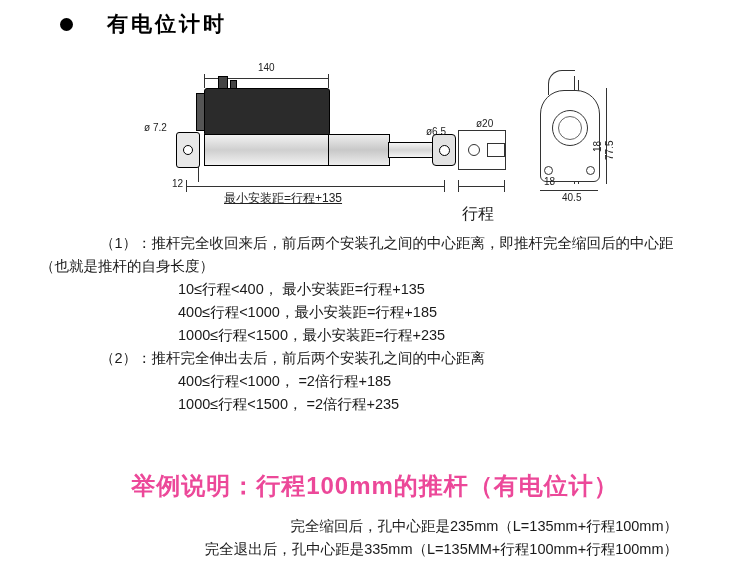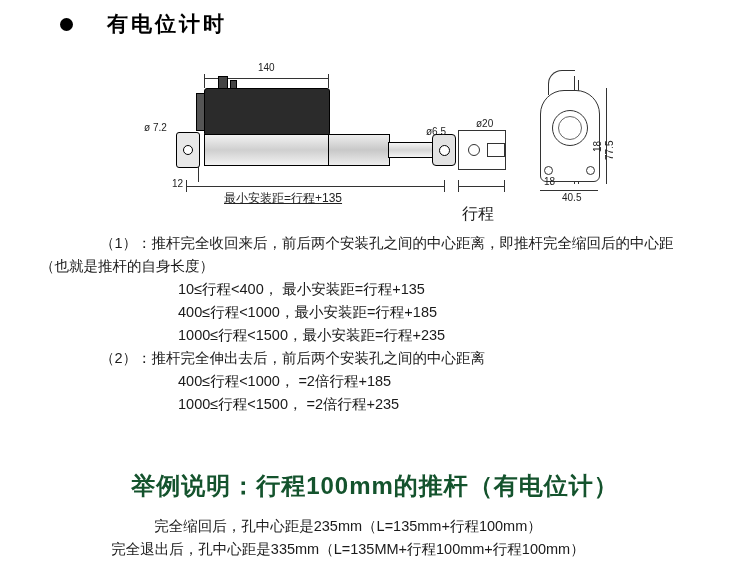--- a/index.html
+++ b/index.html
@@ -284,29 +284,29 @@
 
   
   .example {
     position: absolute;
     left: 0;
     top: 470px;
     width: 750px;
     text-align: center;
     font-size: 24px;
     font-weight: bold;
-    color: #14532d;
+    color: #ec4899;
     letter-spacing: 1px;
   }
   .example-lines {
     position: absolute;
-    left: 11px;
+    left: 4px;
     top: 515px;
     width: 674px;
-    text-align: center;
+    text-align: right;
   }
   .ex-line {
     font-size: 14.5px;
     line-height: 23px;
     color: #1a1a1a;
     white-space: nowrap;
   }
 </style>
 </head>
 <body>

